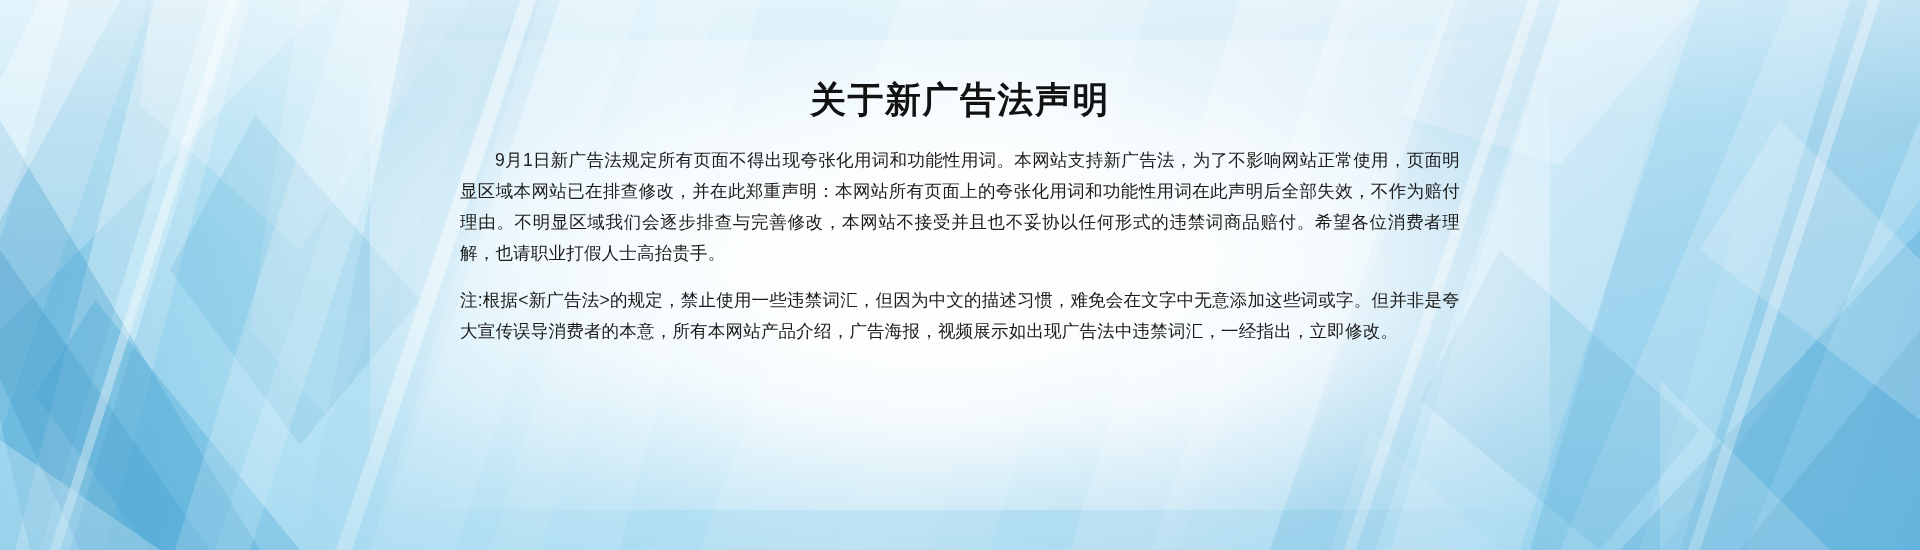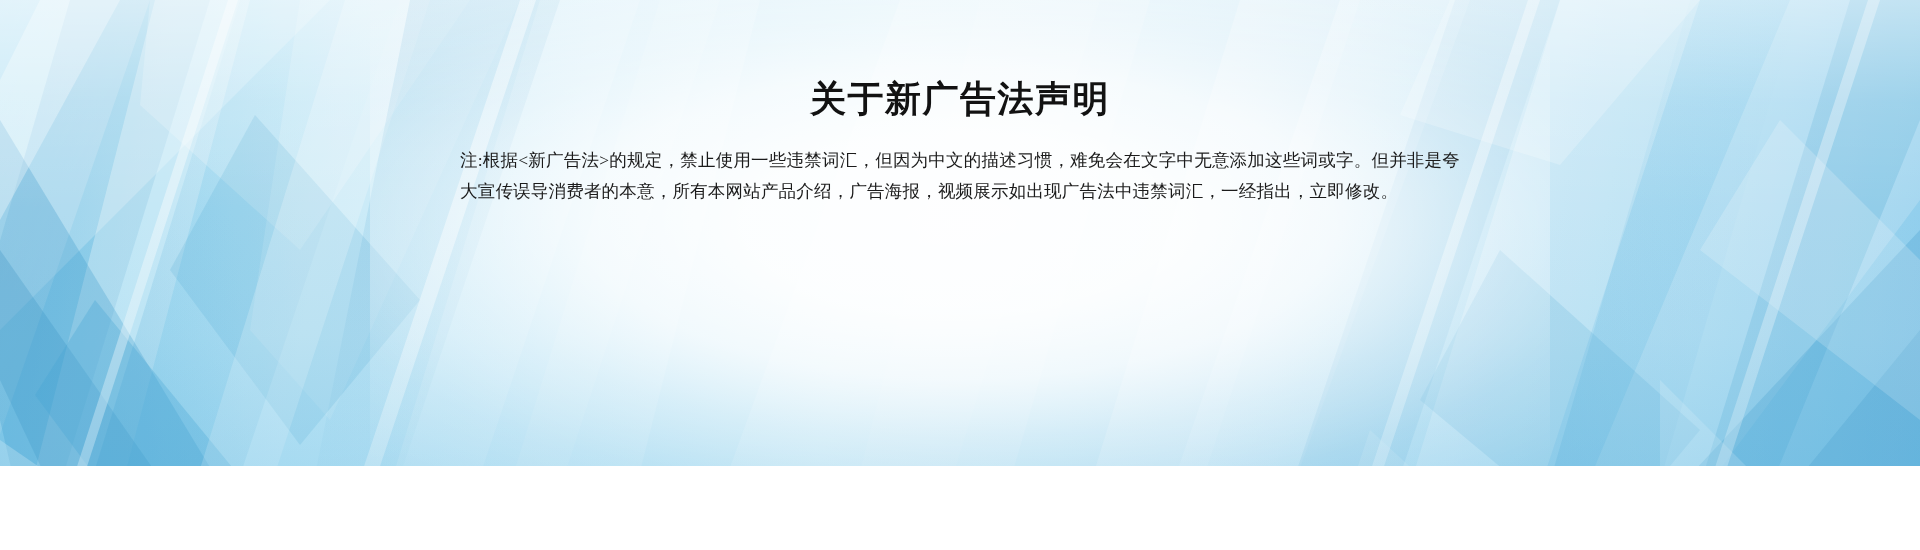--- a/index.html
+++ b/index.html
@@ -3,23 +3,23 @@
 <meta charset="utf-8">
 <style>
   html, body {
     margin: 0;
     padding: 0;
     background: #ffffff;
   }
   #banner {
     position: relative;
     width: 1920px;
-    height: 466px;
+    height: 550px;
     overflow: hidden;
-    font-family: Liberation Serif, serif;
+    font-family: Liberation Sans, sans-serif;
   }
 
   
   .bg-base {
     position: absolute;
     inset: 0;
     background:
       linear-gradient(100deg,
         #8fd3ef 0%,
         #a9ddf2 8%,
@@ -156,17 +156,18 @@
       <polygon points="1868,0 1880,0 1700,550 1688,550" fill="#ffffff" opacity="0.34"></polygon>
     </svg>
   </div>
 
   <div class="bg-vert"></div>
   <div class="glow"></div>
 
   <div class="content">
     <h1 class="title">关于新广告法声明</h1>
 
+    <p class="para indent">9月1日新广告法规定所有页面不得出现夸张化用词和功能性用词。本网站支持新广告法，为了不影响网站正常使用，页面明显区域本网站已在排查修改，并在此郑重声明：本网站所有页面上的夸张化用词和功能性用词在此声明后全部失效，不作为赔付理由。不明显区域我们会逐步排查与完善修改，本网站不接受并且也不妥协以任何形式的违禁词商品赔付。希望各位消费者理解，也请职业打假人士高抬贵手。</p>
 
     <p class="para">注:根据&lt;新广告法&gt;的规定，禁止使用一些违禁词汇，但因为中文的描述习惯，难免会在文字中无意添加这些词或字。但并非是夸大宣传误导消费者的本意，所有本网站产品介绍，广告海报，视频展示如出现广告法中违禁词汇，一经指出，立即修改。</p>
   </div>
 
 </div>
 
 </body></html>

